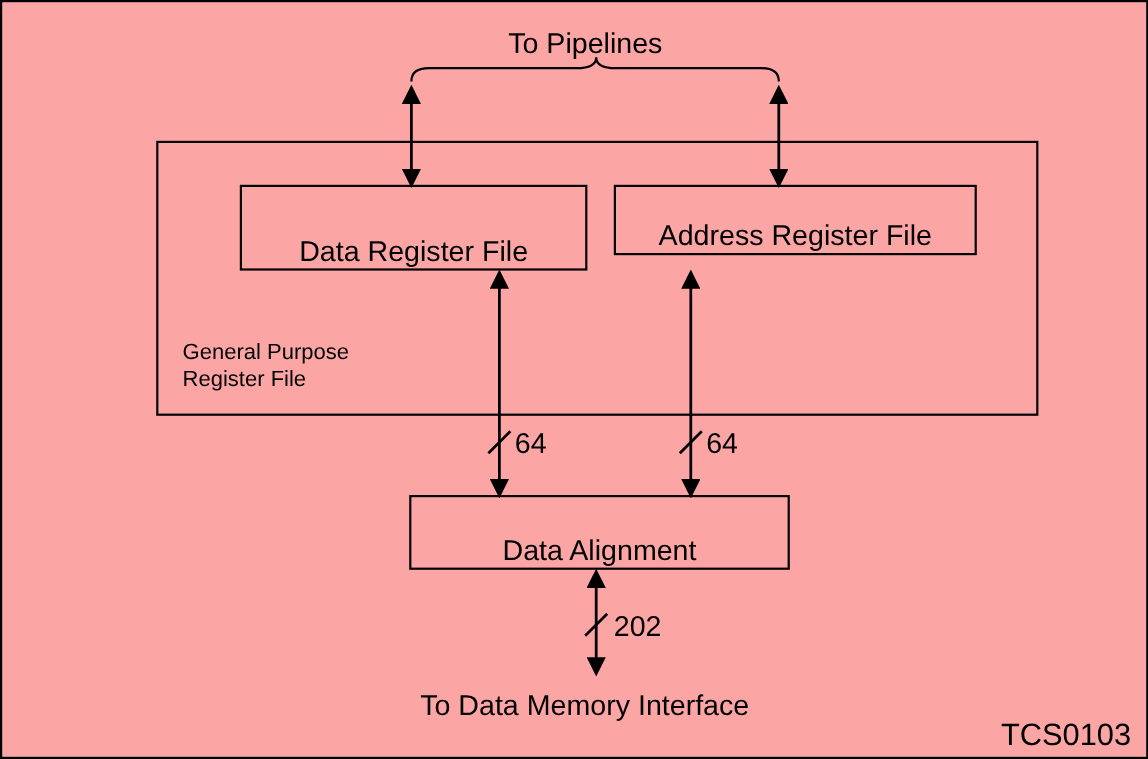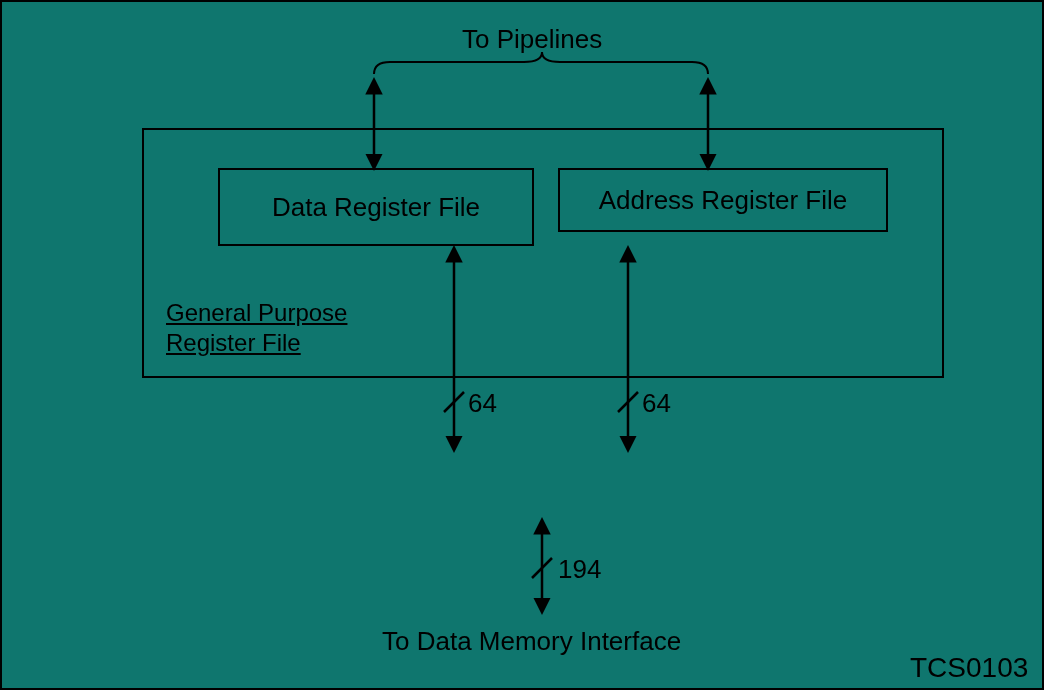--- a/index.html
+++ b/index.html
@@ -4,32 +4,32 @@
 <style>
   html, body {
     margin: 0;
     padding: 0;
     background: #fff;
   }
   .canvas {
     position: relative;
     width: 1044px;
     height: 690px;
-    background: #0f766e;
+    background: #fca5a5;
     border: 2px solid #000;
     box-sizing: border-box;
     font-family: Arial, Helvetica, sans-serif;
     overflow: hidden;
   }
   .box {
     position: absolute;
     border: 2px solid #000;
     box-sizing: border-box;
     display: flex;
-    align-items: center;
+    align-items: flex-end;
     justify-content: center;
     font-size: 26px;
     color: #000;
     background: transparent;
   }
   .label {
     position: absolute;
     font-size: 26px;
     color: #000;
     white-space: nowrap;
@@ -53,37 +53,40 @@
   }
 </style>
 </head>
 <body>
 
 <div class="canvas">
 
   <div class="label" style="left: 460px; top: 22px;">To Pipelines</div>
 
   <div class="box" style="left: 140px; top: 126px; width: 802px; height: 250px; justify-content: flex-start; align-items: flex-end; padding: 18px 22px;">
-    <div class="label label-multiline" style="position: static; font-size: 24px; text-decoration: underline;">General Purpose<br>Register File</div>
+    <div class="label label-multiline" style="position: static; font-size: 20px;">General Purpose<br>Register File</div>
   </div>
 
   <div class="box" style="left: 216px; top: 166px; width: 316px; height: 78px;">
     <span>Data Register File</span>
   </div>
 
   <div class="box" style="left: 556px; top: 166px; width: 330px; height: 64px;">
     <span>Address Register File</span>
   </div>
 
+  <div class="box" style="left: 370px; top: 448px; width: 346px; height: 68px;">
+    <span>Data Alignment</span>
+  </div>
 
   <div class="label" style="left: 380px; top: 613px; margin-top: 11px;">To Data Memory Interface</div>
 
   <div class="label" style="left: 466px; top: 386px;">64</div>
   <div class="label" style="left: 640px; top: 386px;">64</div>
-  <div class="label" style="left: 556px; top: 552px;">194</div>
+  <div class="label" style="left: 556px; top: 552px;">202</div>
 
   <div class="tcs" style="left: 908px; top: 650px;">TCS0103</div>
 
   <svg class="overlay" viewBox="0 0 1044 690">
     <defs>
       <marker id="arrow" viewBox="0 0 10 10" refX="6" refY="5" markerWidth="7" markerHeight="7" orient="auto-start-reverse">
         <path d="M 0 0 L 10 5 L 0 10 z" fill="#000"></path>
       </marker>
     </defs>
 

